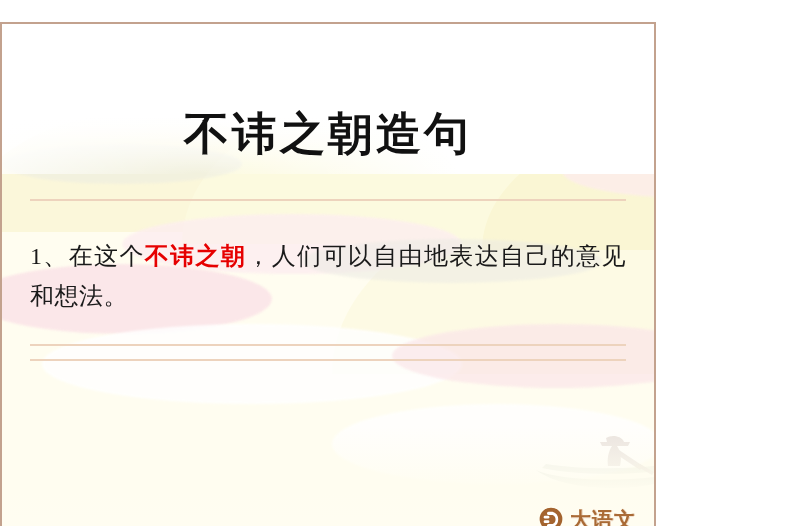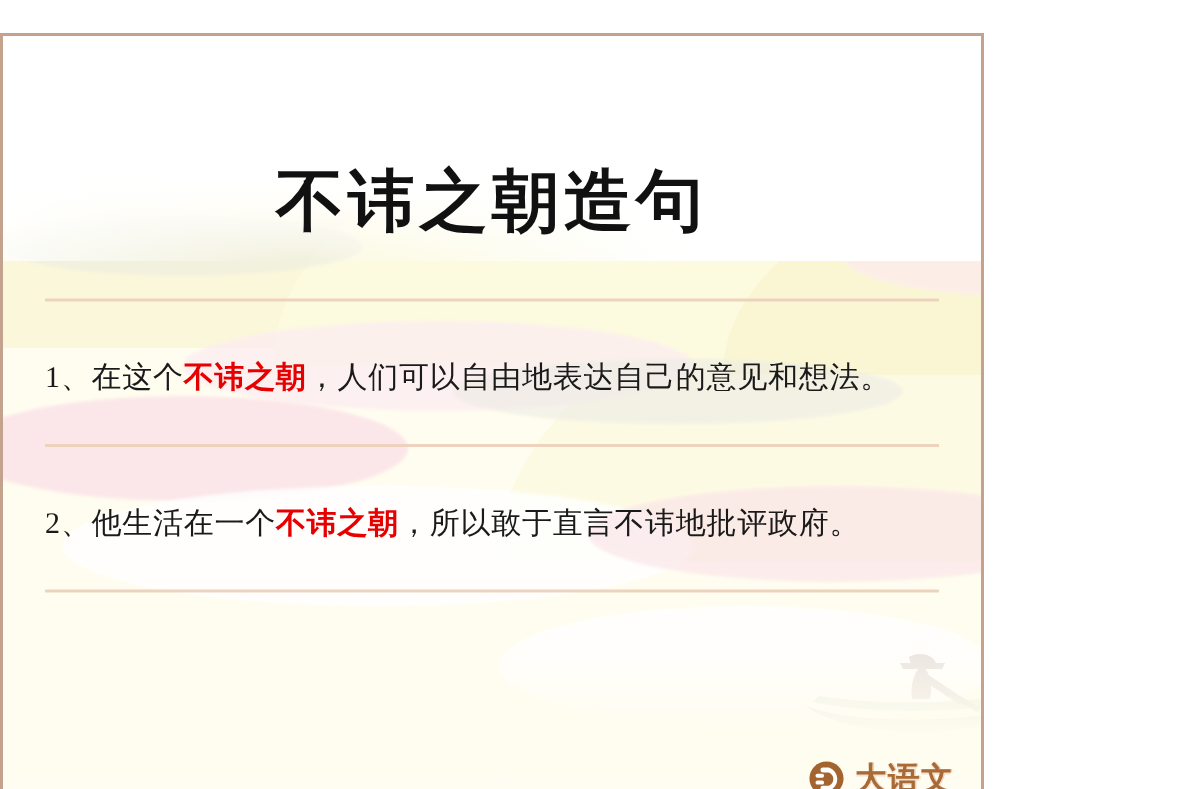--- a/index.html
+++ b/index.html
@@ -160,21 +160,21 @@
     height: 0;
     border-top: 2px solid #edd3bd;
     margin: 0;
   }
   .rule-1 { margin-top: 42px; }
   .rule-2 { margin-top: 15px; }
   .rule-3 { margin-top: 13px; }
 
   .sentence {
     font-family: "Liberation Serif", "DejaVu Serif", serif;
-    font-size: 20px;
+    font-size: 24px;
     line-height: 40px;
     color: #1a1a1a;
     letter-spacing: 0.5px;
     padding-top: 11px;
     padding-bottom: 4px;
     text-align: justify;
   }
 
   .kw {
     color: #e60000;
@@ -252,21 +252,20 @@
   <div class="content">
 
     <h1 class="title">不讳之朝造句</h1>
 
     <div class="rule rule-1"></div>
 
     <p class="sentence"><span>1、</span><span>在这个</span><span class="kw">不讳之朝</span><span>，人们可以自由地表达自己的意见和想法。</span></p>
 
     <div class="rule rule-2"></div>
 
-    <p class="sentence"><span>2、</span><span>他生活在一个</span><span class="kw">不讳之朝</span><span>，所以敢于直言不讳地批评政府。</span></p>
 
     <div class="rule rule-3"></div>
 
 
   </div>
 
   <div class="logo">
     <svg class="logo-mark" viewBox="0 0 32 32">
       <circle cx="16" cy="16" r="14" fill="#a4642f"></circle>
       <path d="M16 3 A13 13 0 1 1 15.9 3 Z" fill="#a4642f"></path>

